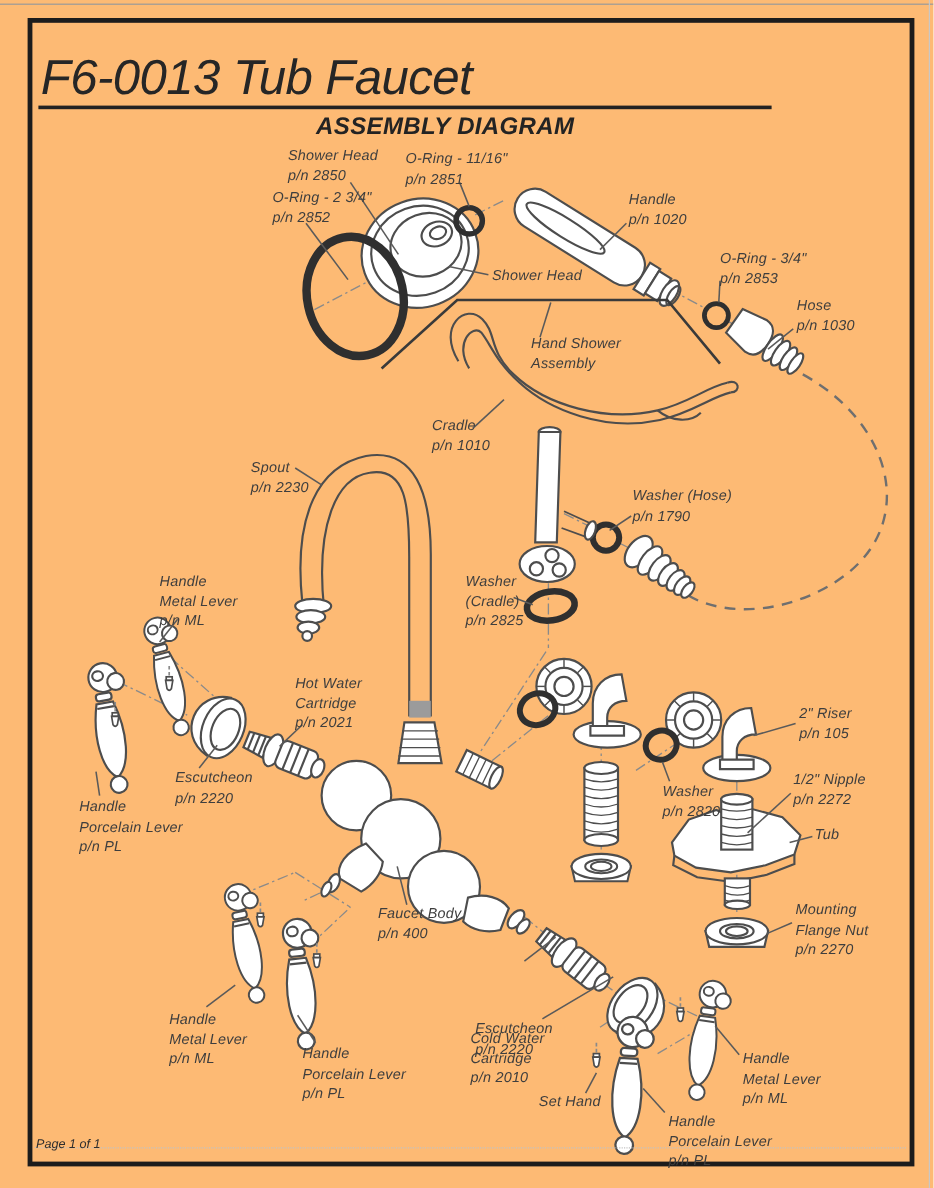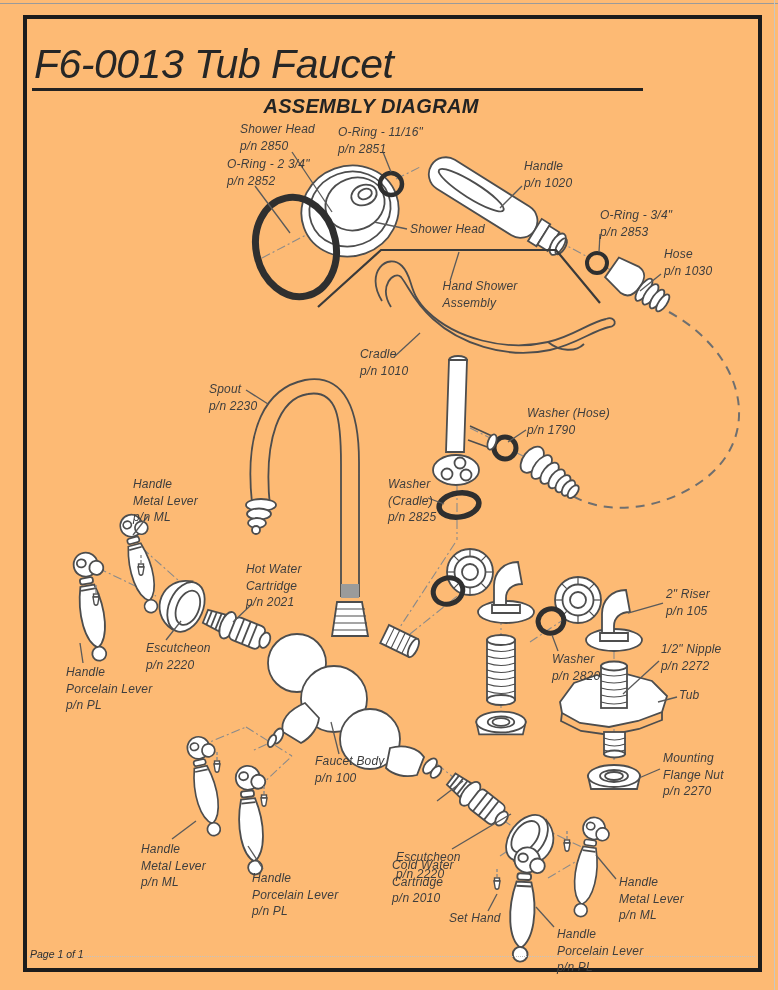--- a/index.html
+++ b/index.html
@@ -352,21 +352,21 @@
 p/n 105</div>
       <div class="part-label" style="left: 552px; top: 651px;">Washer
 p/n 2820</div>
       <div class="part-label" style="left: 661px; top: 641px;">1/2" Nipple
 p/n 2272</div>
       <div class="part-label" style="left: 679px; top: 687px;">Tub</div>
       <div class="part-label" style="left: 663px; top: 750px;">Mounting
 Flange Nut
 p/n 2270</div>
       <div class="part-label" style="left: 315px; top: 753px;">Faucet Body
-p/n 100</div>
+p/n 400</div>
       <div class="part-label" style="left: 392px; top: 830px; margin-top: 27px;">Cold Water
 Cartridge
 p/n 2010</div>
       <div class="part-label" style="left: 396px; top: 849px;">Escutcheon
 p/n 2220</div>
       <div class="part-label" style="left: 141px; top: 841px;">Handle
 Metal Lever
 p/n ML</div>
       <div class="part-label" style="left: 252px; top: 870px;">Handle
 Porcelain Lever

